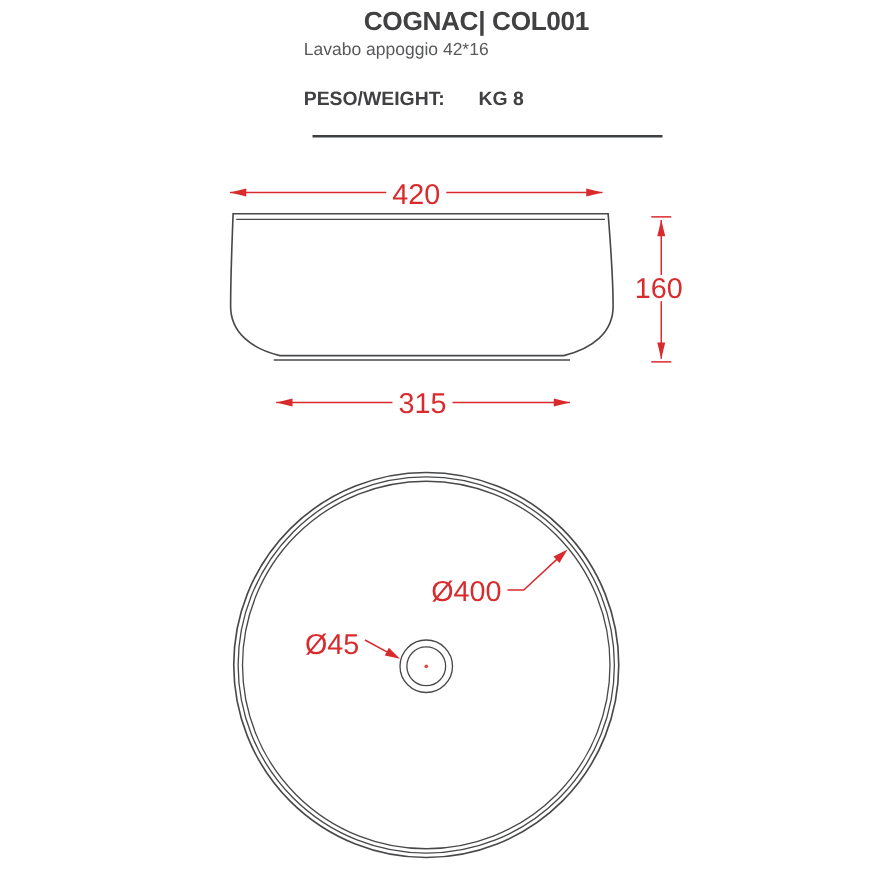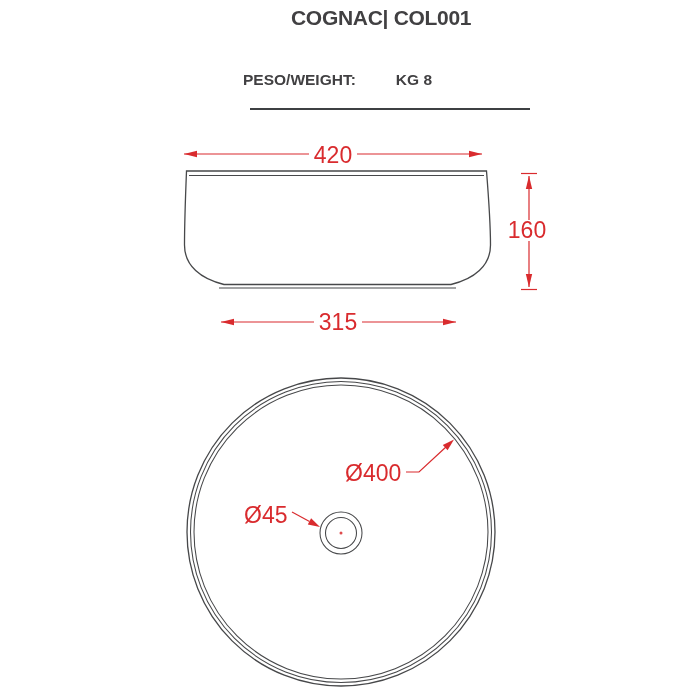--- a/index.html
+++ b/index.html
@@ -43,21 +43,21 @@
   }
   .hdr-weight {
     position: absolute;
     left: 243px;
     top: 71px;
     font-size: 15.5px;
     font-weight: bold;
     color: var(--title-dark, #414042);
   }
   .hdr-weight .weight-value {
-    margin-left: 40px;
+    margin-left: 27px;
   }
   .hdr-divider {
     position: absolute;
     left: 250px;
     top: 108px;
     width: 280px;
     height: 2px;
     background: var(--divider, #3d4043);
   }
   .drawing-svg {
@@ -95,20 +95,21 @@
     fill: #ffffff;
     stroke: none;
   }
 </style>
 </head>
 <body>
 
 <div class="page">
 
   <div class="hdr-title">COGNAC| COL001</div>
+  <div class="hdr-sub-it">Lavabo appoggio 42*16</div>
   <div class="hdr-weight">
     <span>PESO/WEIGHT:</span><span class="weight-value">KG 8</span>
   </div>
   <div class="hdr-divider"></div>
 
   <svg class="drawing-svg" viewBox="0 0 700 700" xmlns="http://www.w3.org/2000/svg">
 
     <path class="outline" d="M 186.5 171
              L 486.5 171
              C 488.5 196, 490.5 222, 490.5 245

